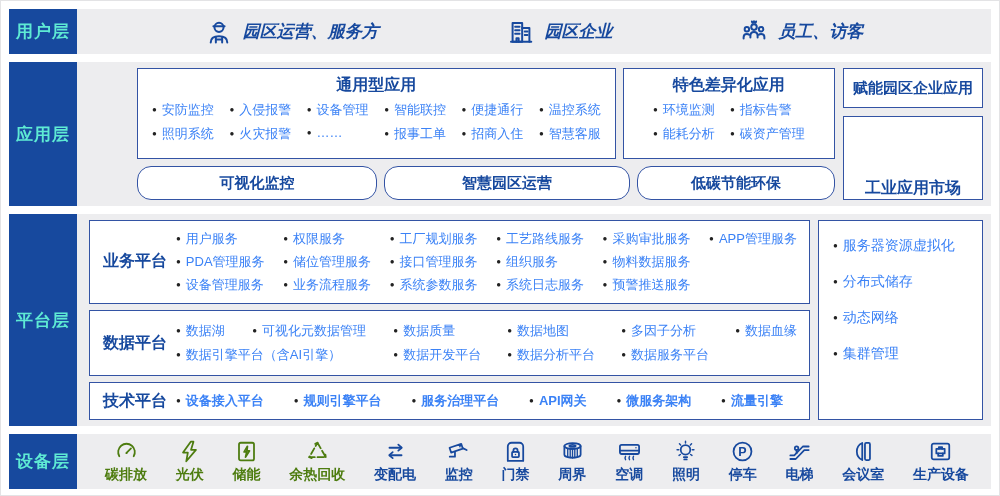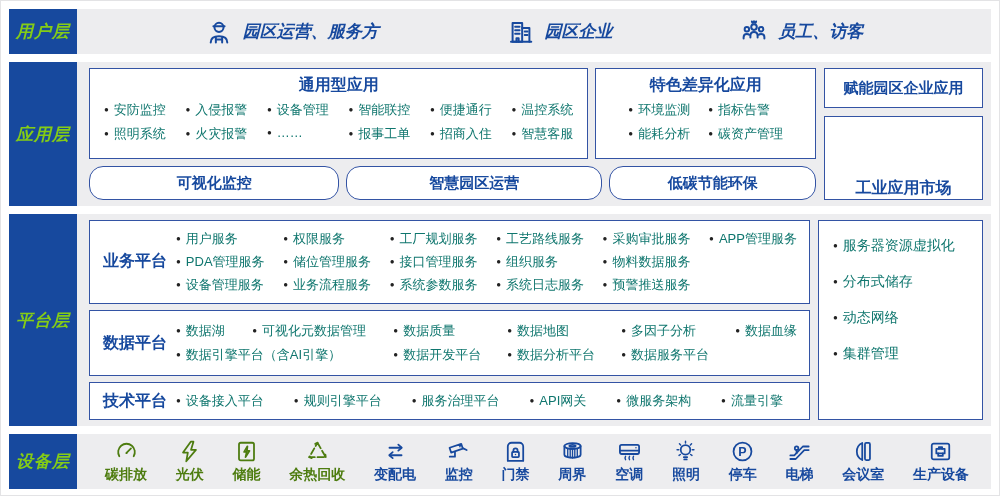--- a/index.html
+++ b/index.html
@@ -1,68 +1,68 @@
 <!DOCTYPE html>
 <html><head>
 <meta charset="utf-8">
 <style>
   * { margin:0; padding:0; box-sizing:border-box; }
   body { background:#ffffff; font-family:"Liberation Sans","DejaVu Sans",sans-serif; }
   #page { width:1000px; height:496px; background:#fff; padding:8px; border:1px solid #e3e3e5; }
   .band { display:flex; background:#EDEDEF; margin-bottom:8px; }
   .band:last-child { margin-bottom:0; }
-  .band-label { width:68px; flex:none; background:#17499E; color:#84cc16; font-weight:bold;
+  .band-label { width:68px; flex:none; background:#17499E; color:#5eead4; font-weight:bold;
                 font-size:17px; display:flex; align-items:center; justify-content:center;
-                letter-spacing:1px;font-style:italic; }
+                letter-spacing:1px; }
   .band-content { flex:1; min-width:0; }
 
   
   .band-user { height:45px; }
   .user-content { display:flex; align-items:center; justify-content:space-evenly; }
   .user-group { display:flex; align-items:center; gap:10px; color:#17499E; }
   .user-group svg { width:28px; height:28px; }
   .user-group .glabel { font-size:17px; font-weight:bold; font-style:italic; }
 
   
   .wbox { background:#fff; border:1px solid #3353A4; }
   .btitle { color:#17499E; font-weight:bold; font-size:16px; text-align:center; }
-  .item { font-size:13px; color:#0f766e; white-space:nowrap; }
+  .item { font-size:13px; color:#3b82f6; white-space:nowrap; }
   .item::before { content:"●"; font-size:8px; margin-right:5px; vertical-align:2px; color:#222; }
 
   
   .band-app { height:144px; }
   .app-content { display:flex; gap:8px; padding:6px 8px 6px 12px; height:100%; }
-  .app-left { flex:1; min-width:0; display:flex; flex-direction:column; gap:7px; }
+  .app-left { flex:1; min-width:0; display:flex; flex-direction:column; gap:7px;margin-left:48px; }
   .app-top { flex:1; display:flex; gap:7px; }
   .box-general { flex:512 1 0; display:flex; flex-direction:column; padding:6px 14px 10px; }
   .box-general .grid { flex:1; display:grid; grid-template-columns:repeat(6,auto);
                        justify-content:space-between; align-content:space-evenly; }
   .box-featured { flex:208 1 0; display:flex; flex-direction:column; padding:6px 14px 10px; }
   .box-featured .grid { flex:1; display:grid; grid-template-columns:repeat(2,auto);
                         justify-content:space-evenly; align-content:space-evenly; }
   .app-bottom { height:34px; display:flex; gap:7px; }
   .app-bottom .wbox { display:flex; align-items:center; justify-content:center;border-radius:14px; }
   .app-bottom .b1 { flex:250 1 0; } .app-bottom .b2 { flex:256 1 0; } .app-bottom .b3 { flex:206 1 0; }
   .app-bottom .btitle { font-size:15px; }
-  .app-right { width:159px; flex:none; display:flex; flex-direction:column; gap:8px; }
+  .app-right { width:140px; flex:none; display:flex; flex-direction:column; gap:8px; }
   .box-empower { height:40px; display:flex; align-items:center; justify-content:center; }
   .box-empower .btitle { font-size:15px; }
   .box-market { flex:1; display:flex; align-items:flex-end; justify-content:center;font-family:Liberation Mono, monospace; }
 
   
   .band-platform { height:212px; }
   .platform-content { display:flex; gap:8px; padding:6px 8px 6px 12px; height:100%; }
   .platform-left { flex:1; min-width:0; display:flex; flex-direction:column; gap:6px; }
   .pbox { display:flex; align-items:center; padding:4px 12px 4px 4px; }
   .box-business { flex:88 1 0; } .box-data { flex:67 1 0; } .box-tech { flex:33 1 0; }
   .side-title { width:82px; flex:none; text-align:center; color:#17499E; font-weight:bold; font-size:16px; }
   .pgrid { flex:1; display:grid; grid-template-columns:repeat(6,auto);
            justify-content:space-between; align-content:space-evenly; height:100%; }
   .span2 { grid-column:span 2; }
-  .tech-items { flex:1; display:flex; justify-content:space-between; padding-right:14px; }
+  .tech-items { flex:1; display:flex; justify-content:space-between; padding-right:14px;font-weight:bold; }
   .platform-right { width:165px; flex:none; display:flex; flex-direction:column;
                     gap:18px; padding:16px 14px 0; }
   .platform-right .item { font-size:14px; }
 
   
   .band-device { height:55px; }
   .device-content { display:flex; align-items:center; justify-content:space-between;
                     padding:0 22px 0 28px; }
   .device-item { display:flex; flex-direction:column; align-items:center; gap:2px; }
   .device-item svg { width:25px; height:25px; }

